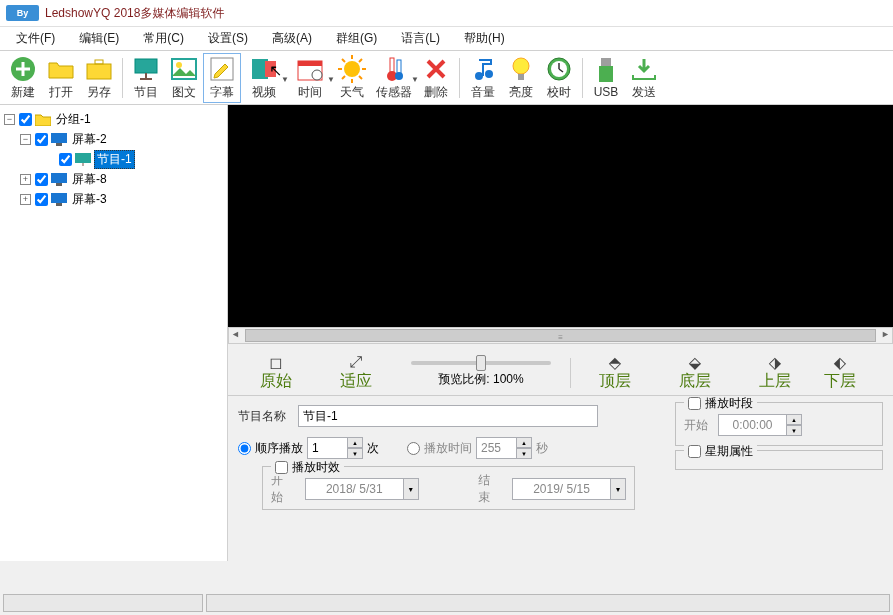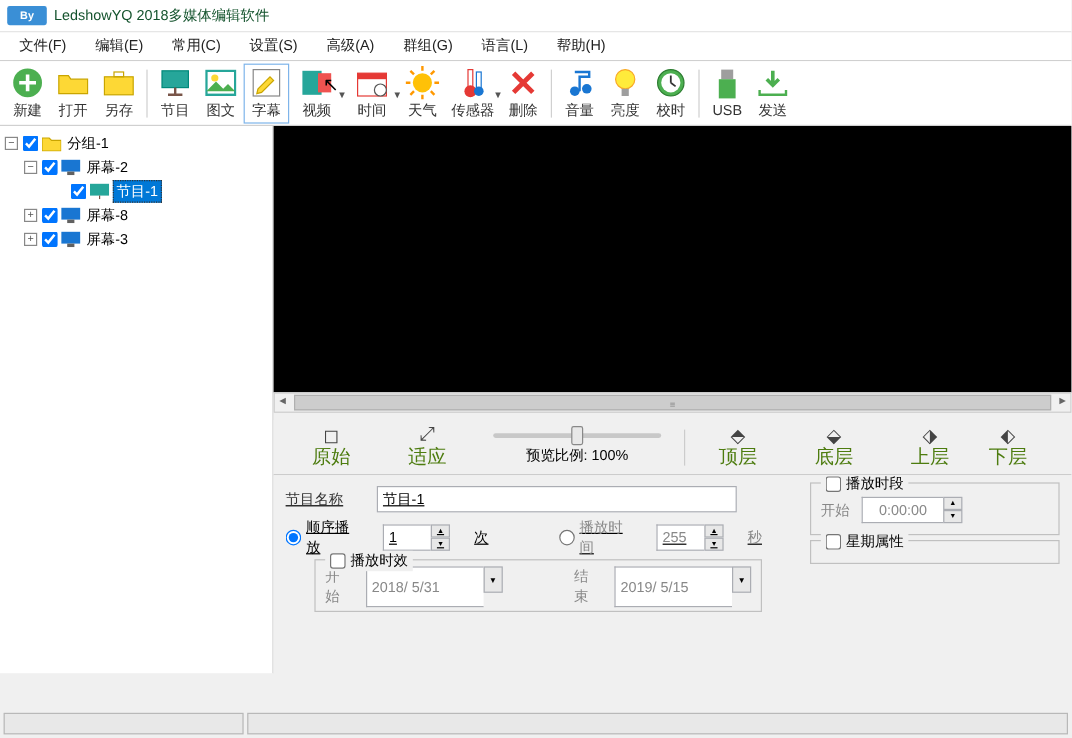--- a/index.html
+++ b/index.html
@@ -1,21 +1,21 @@
 <!DOCTYPE html>
 <html><head>
 <meta charset="utf-8">
 <style>
 * { box-sizing: border-box; margin: 0; padding: 0; font-family: "Microsoft YaHei", sans-serif; font-size: 12px; }
 body { background: #f0f0f0; width: 893px; height: 615px; overflow: hidden; position: relative; }
 
 
 .titlebar { height: 27px; background: #fff; display: flex; align-items: center; padding: 0 6px; border-bottom: 1px solid #e0e0e0; }
 .titlebar .logo { width: 33px; height: 16px; background: #3a8fd6; border-radius: 2px; display:flex;align-items:center;justify-content:center;color:#fff;font-size:9px;font-weight:bold;margin-right:6px;}
-.titlebar .title { color: #14532d; }
+.titlebar .title { color: #7f1d1d; }
 
 
 .menubar { height: 24px; background: #fff; display: flex; align-items: center; padding: 0 6px; gap: 4px; border-bottom: 1px solid #d0d0d0;}
 .menubar .mi { padding: 2px 10px; color: #222; cursor: default; }
 
 
 .toolbar { height: 54px; background: #fff; display: flex; align-items: center; padding: 0 4px; border-bottom: 1px solid #d0d0d0;}
 .tbtn { display: flex; flex-direction: column; align-items: center; justify-content: center; width: 38px; height: 50px; cursor: default; position:relative;}
 .tbtn.wide { width: 46px; }
 .tbtn .ic { width: 28px; height: 28px; display:flex; align-items:center; justify-content:center; font-size: 22px; margin-bottom: 1px;}
@@ -52,34 +52,34 @@
 .pvbtn .lb { font-size:16px; color:#4d7c0f; }
 .slider-wrap { display:flex; flex-direction:column; align-items:center; width: 170px; }
 .slider { width:140px; height:4px; background:#c8c8c8; position:relative; margin-top:4px; margin-bottom:6px; border-radius:2px;}
 .slider .knob{position:absolute;left:50%;top:-6px;width:10px;height:16px;background:#e8e8e8;border:1px solid #888;border-radius:2px;transform:translateX(-50%);}
 .psep{width:1px;height:30px;background:#ccc;margin:0 4px;}
 
 
 .props { flex:1; padding: 6px 10px; background:#f0f0f0; overflow:hidden; display:flex; gap:16px;}
 .props-left{flex:1; min-width:0;}
 .props-right{width:232px;}
-.prow { display:flex; align-items:center; height: 28px; gap:20px; margin-bottom:4px;text-decoration:underline;}
+.prow { display:flex; align-items:center; height: 28px; gap:4px; margin-bottom:4px;}
 .plabel { width: 56px; color:#333; }
 .tinput { height:22px; border:1px solid #abadb3; background:#fff; padding:0 4px; }
 .tinput.w300{width:300px;}
 .radio-wrap{display:flex;gap:4px;}
 .spin { display:flex; }
 .spin input{width:40px;height:22px;border:1px solid #abadb3;border-right:none;text-align:left;padding:0 4px;}
 .spin .btns{display:flex;flex-direction:column;}
 .spin .btns button{width:16px;height:11px;border:1px solid #abadb3;background:#e8e8e8;font-size:6px;line-height:6px;padding:0;}
 .grpbox { border:1px solid #c0c0c0; padding: 10px 8px 8px; position:relative; margin-top:4px;margin-left:24px;}
 .grpbox .gt { position:absolute; top:-8px; left:8px; background:#f0f0f0; padding:0 4px; display:flex;align-items:center;gap:4px;}
 .grpbox .gr{display:flex;align-items:center;gap:10px;height:24px;}
 .datepick{display:flex;}
-.datepick input{width:98px;height:34px;border:1px solid #abadb3;border-right:none;padding:0 4px;}
+.datepick input{width:98px;height:22px;border:1px solid #abadb3;border-right:none;padding:0 4px;text-align:center;}
 .datepick button{width:16px;height:22px;border:1px solid #abadb3;background:#e8e8e8;font-size:8px;}
 .timepick{display:flex;}
 .timepick input{width:68px;height:22px;border:1px solid #abadb3;border-right:none;padding:0 4px;text-align:center;color:#888;}
 .timepick .btns{display:flex;flex-direction:column;}
 .timepick .btns button{width:16px;height:11px;border:1px solid #abadb3;background:#e8e8e8;font-size:6px;line-height:6px;padding:0;}
 .dim{color:#888;}
 input[type=checkbox]{width:13px;height:13px;margin:0;}
 input[type=radio]{margin:0;}
 
 

